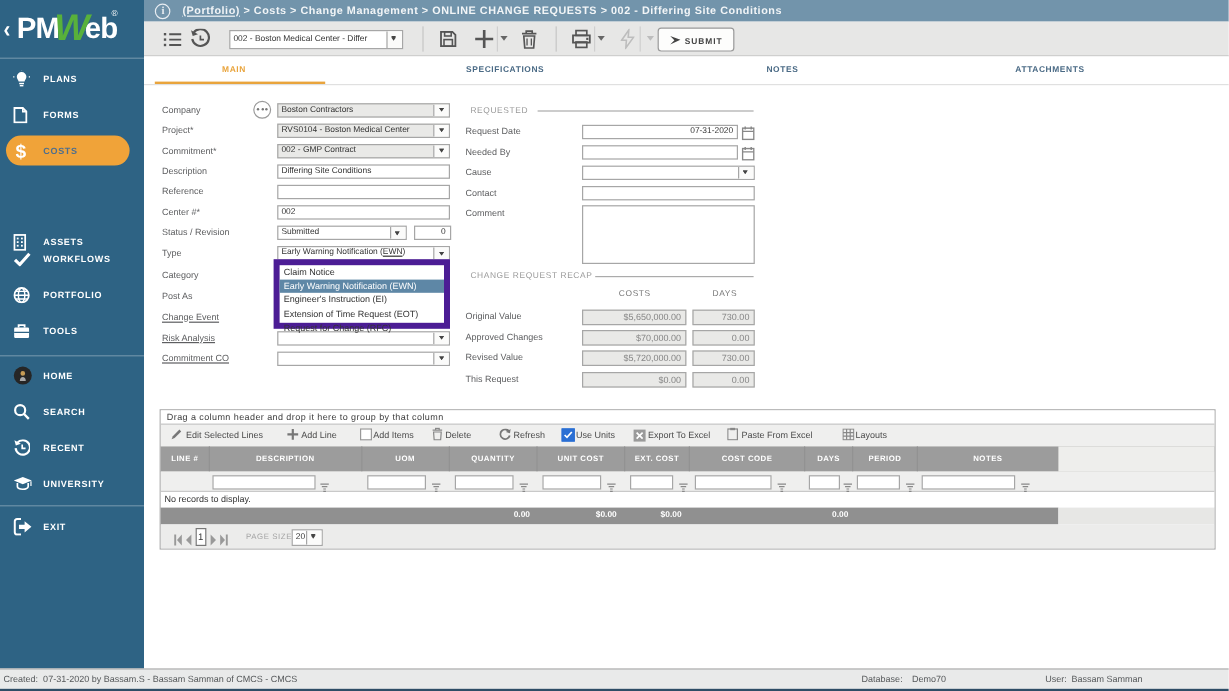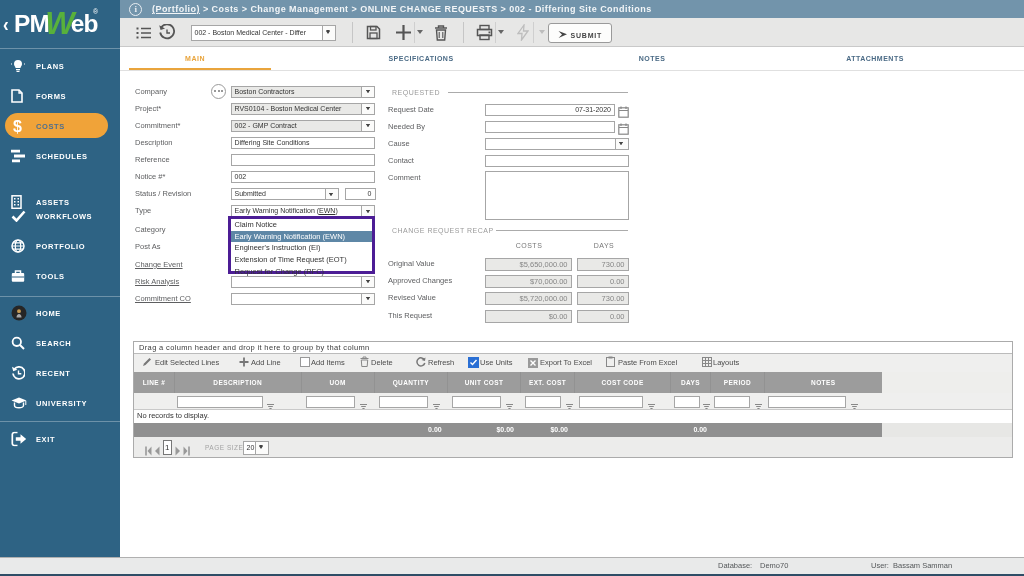--- a/index.html
+++ b/index.html
@@ -105,21 +105,21 @@
 <div class="abs" style="left:195px;top:54.5px;transform:translateX(-50%);font-size:7px;font-weight:bold;color:#e9a43c;letter-spacing:.5px">MAIN</div>
 <div class="abs" style="left:421px;top:54.5px;transform:translateX(-50%);font-size:7px;font-weight:bold;color:#4a6a85;letter-spacing:.5px">SPECIFICATIONS</div>
 <div class="abs" style="left:652px;top:54.5px;transform:translateX(-50%);font-size:7px;font-weight:bold;color:#4a6a85;letter-spacing:.5px">NOTES</div>
 <div class="abs" style="left:875px;top:54.5px;transform:translateX(-50%);font-size:7px;font-weight:bold;color:#4a6a85;letter-spacing:.5px">ATTACHMENTS</div>
 
 <div class="lbl" style="left:135px;top:85.5px">Company</div>
 <div class="lbl" style="left:135px;top:102.6px">Project*</div>
 <div class="lbl" style="left:135px;top:119.8px">Commitment*</div>
 <div class="lbl" style="left:135px;top:136.9px">Description</div>
 <div class="lbl" style="left:135px;top:154px">Reference</div>
-<div class="lbl" style="left:135px;top:171.2px">Notice #*</div>
+<div class="lbl" style="left:135px;top:171.2px">Center #*</div>
 <div class="lbl" style="left:135px;top:188.3px">Status / Revision</div>
 <div class="lbl" style="left:135px;top:205.4px">Type</div>
 <div class="lbl" style="left:135px;top:224.2px">Category</div>
 <div class="lbl" style="left:135px;top:241.3px">Post As</div>
 <div class="lbl" style="left:135px;top:258.5px;text-decoration:underline">Change Event</div>
 <div class="lbl" style="left:135px;top:275.6px;text-decoration:underline">Risk Analysis</div>
 <div class="lbl" style="left:135px;top:292.7px;text-decoration:underline">Commitment CO</div>
 
 <div class="abs" style="left:211px;top:84px;width:15px;height:15px;border:1px solid #9a9a9a;border-radius:50%;box-sizing:border-box"></div>
 <div class="abs" style="left:214.2px;top:90.2px;width:2px;height:2px;border-radius:50%;background:#777"></div>
@@ -150,21 +150,21 @@
       <span class="arr">
         <span style="position:absolute;left:3.5px;top:3.5px;width:0;height:0;border-left:2.5px solid transparent;border-right:2.5px solid transparent;border-top:3.5px solid #444"></span>
       </span>
     </div>
 <div class="inp" style="left:230.5px;top:292.7px;width:144.5px">
       <span class="arr">
         <span style="position:absolute;left:3.5px;top:3.5px;width:0;height:0;border-left:2.5px solid transparent;border-right:2.5px solid transparent;border-top:3.5px solid #444"></span>
       </span>
     </div>
 
-<div class="abs" style="left:227.5px;top:216.2px;width:147px;height:58.3px;background:#fff;border:3px solid #4c1d95;box-sizing:border-box;z-index:5">
+<div class="abs" style="left:227.5px;top:216.2px;width:147px;height:58.3px;background:#fff;border:5px solid #4c1d95;box-sizing:border-box;z-index:5">
  <div style="height:11.6px;line-height:11.6px;font-size:7.5px;color:#333;padding-left:4px;white-space:nowrap">Claim Notice</div>
  <div style="height:11.6px;line-height:11.6px;font-size:7.5px;color:#fff;background:#5e87a6;padding-left:4px;white-space:nowrap">Early Warning Notification (EWN)</div>
  <div style="height:11.6px;line-height:11.6px;font-size:7.5px;color:#333;padding-left:4px;white-space:nowrap">Engineer's Instruction (EI)</div>
  <div style="height:11.6px;line-height:11.6px;font-size:7.5px;color:#333;padding-left:4px;white-space:nowrap">Extension of Time Request (EOT)</div>
  <div style="height:11.6px;line-height:11.6px;font-size:7.5px;color:#333;padding-left:4px;white-space:nowrap">Request for Change (RFC)</div>
 </div>
 
 <div class="lbl" style="left:392px;top:86.5px;color:#9a9a9a;letter-spacing:.5px;font-size:7px">REQUESTED</div>
 <div class="abs" style="left:448px;top:92px;width:180px;height:1px;background:#ababab"></div>
 <div class="lbl" style="left:388px;top:103.6px">Request Date</div>
@@ -358,28 +358,20 @@
       </svg>
       <span class="t">FORMS</span>
     </div>
 <div class="abs" style="left:5px;top:113px;width:103px;height:25px;background:#f0a339;border-radius:12.5px"></div>
 <div class="nav" style="top:111px;z-index:2">
       <svg width="11" height="17" viewBox="0 0 11 17" style="left:13px">
         <text x="0" y="14" font-size="16" font-weight="bold" fill="#fff" font-family="Liberation Sans">$</text>
       </svg>
       <span class="t" style="color:#4e6f8e">COSTS</span>
     </div>
-<div class="nav" style="top:141px">
-      <svg width="14" height="13" viewBox="0 0 14 13">
-        <rect x="0" y="0" width="9" height="3" fill="#fff"></rect>
-        <rect x="3" y="5" width="11" height="3" fill="#fff"></rect>
-        <rect x="1" y="10" width="8" height="3" fill="#fff"></rect>
-      </svg>
-      <span class="t">SCHEDULES</span>
-    </div>
 <div class="nav" style="top:187px">
       <svg width="11" height="14" viewBox="0 0 11 14">
         <rect x="1" y="0.8" width="9" height="12.5" fill="none" stroke="#fff" stroke-width="1.5"></rect>
         <g fill="#fff">
           <rect x="3" y="3" width="1.5" height="1.5"></rect>
           <rect x="6.5" y="3" width="1.5" height="1.5"></rect>
           <rect x="3" y="6" width="1.5" height="1.5"></rect>
           <rect x="6.5" y="6" width="1.5" height="1.5"></rect>
           <rect x="3" y="9" width="1.5" height="1.5"></rect>
           <rect x="6.5" y="9" width="1.5" height="1.5"></rect>
@@ -444,19 +436,20 @@
 <div class="abs" style="left:0;top:421px;width:120px;height:1px;background:rgba(255,255,255,.3)"></div>
 <div class="nav" style="top:424px">
       <svg width="16" height="15" viewBox="0 0 16 15">
         <path d="M6.5 1 H3.2 a1.9 1.9 0 0 0 -1.9 1.9 v9.2 a1.9 1.9 0 0 0 1.9 1.9 h3.3" fill="none" stroke="#fff" stroke-width="1.7"></path>
         <path d="M4.8 5.7 h4.7 V2.8 L15.2 7.5 L9.5 12.2 V9.3 H4.8 Z" fill="#fff"></path>
       </svg>
       <span class="t">EXIT</span>
     </div>
 
 <div class="abs" style="left:0;top:556.5px;width:1024px;height:17.5px;background:#e9eaea;border-top:1px solid #b0b0b0;box-sizing:border-box"></div>
+<div class="abs" style="left:3px;top:557.5px;height:16.5px;line-height:16.5px;font-size:7.5px;color:#55585a">Created:&nbsp; 07-31-2020 by Bassam.S - Bassam Samman of CMCS - CMCS</div>
 <div class="abs" style="left:718px;top:557.5px;height:31px;line-height:16.5px;font-size:7.5px;color:#55585a">Database:</div>
 <div class="abs" style="left:760px;top:557.5px;height:16.5px;line-height:16.5px;font-size:7.5px;color:#55585a">Demo70</div>
 <div class="abs" style="left:871px;top:557.5px;height:16.5px;line-height:16.5px;font-size:7.5px;color:#55585a">User:</div>
 <div class="abs" style="left:893px;top:557.5px;height:16.5px;line-height:16.5px;font-size:7.5px;color:#55585a">Bassam Samman</div>
 <div class="abs" style="left:0;top:574px;width:1024px;height:2px;background:#2e4d66"></div>
 
 </div>
 
 </body></html>

